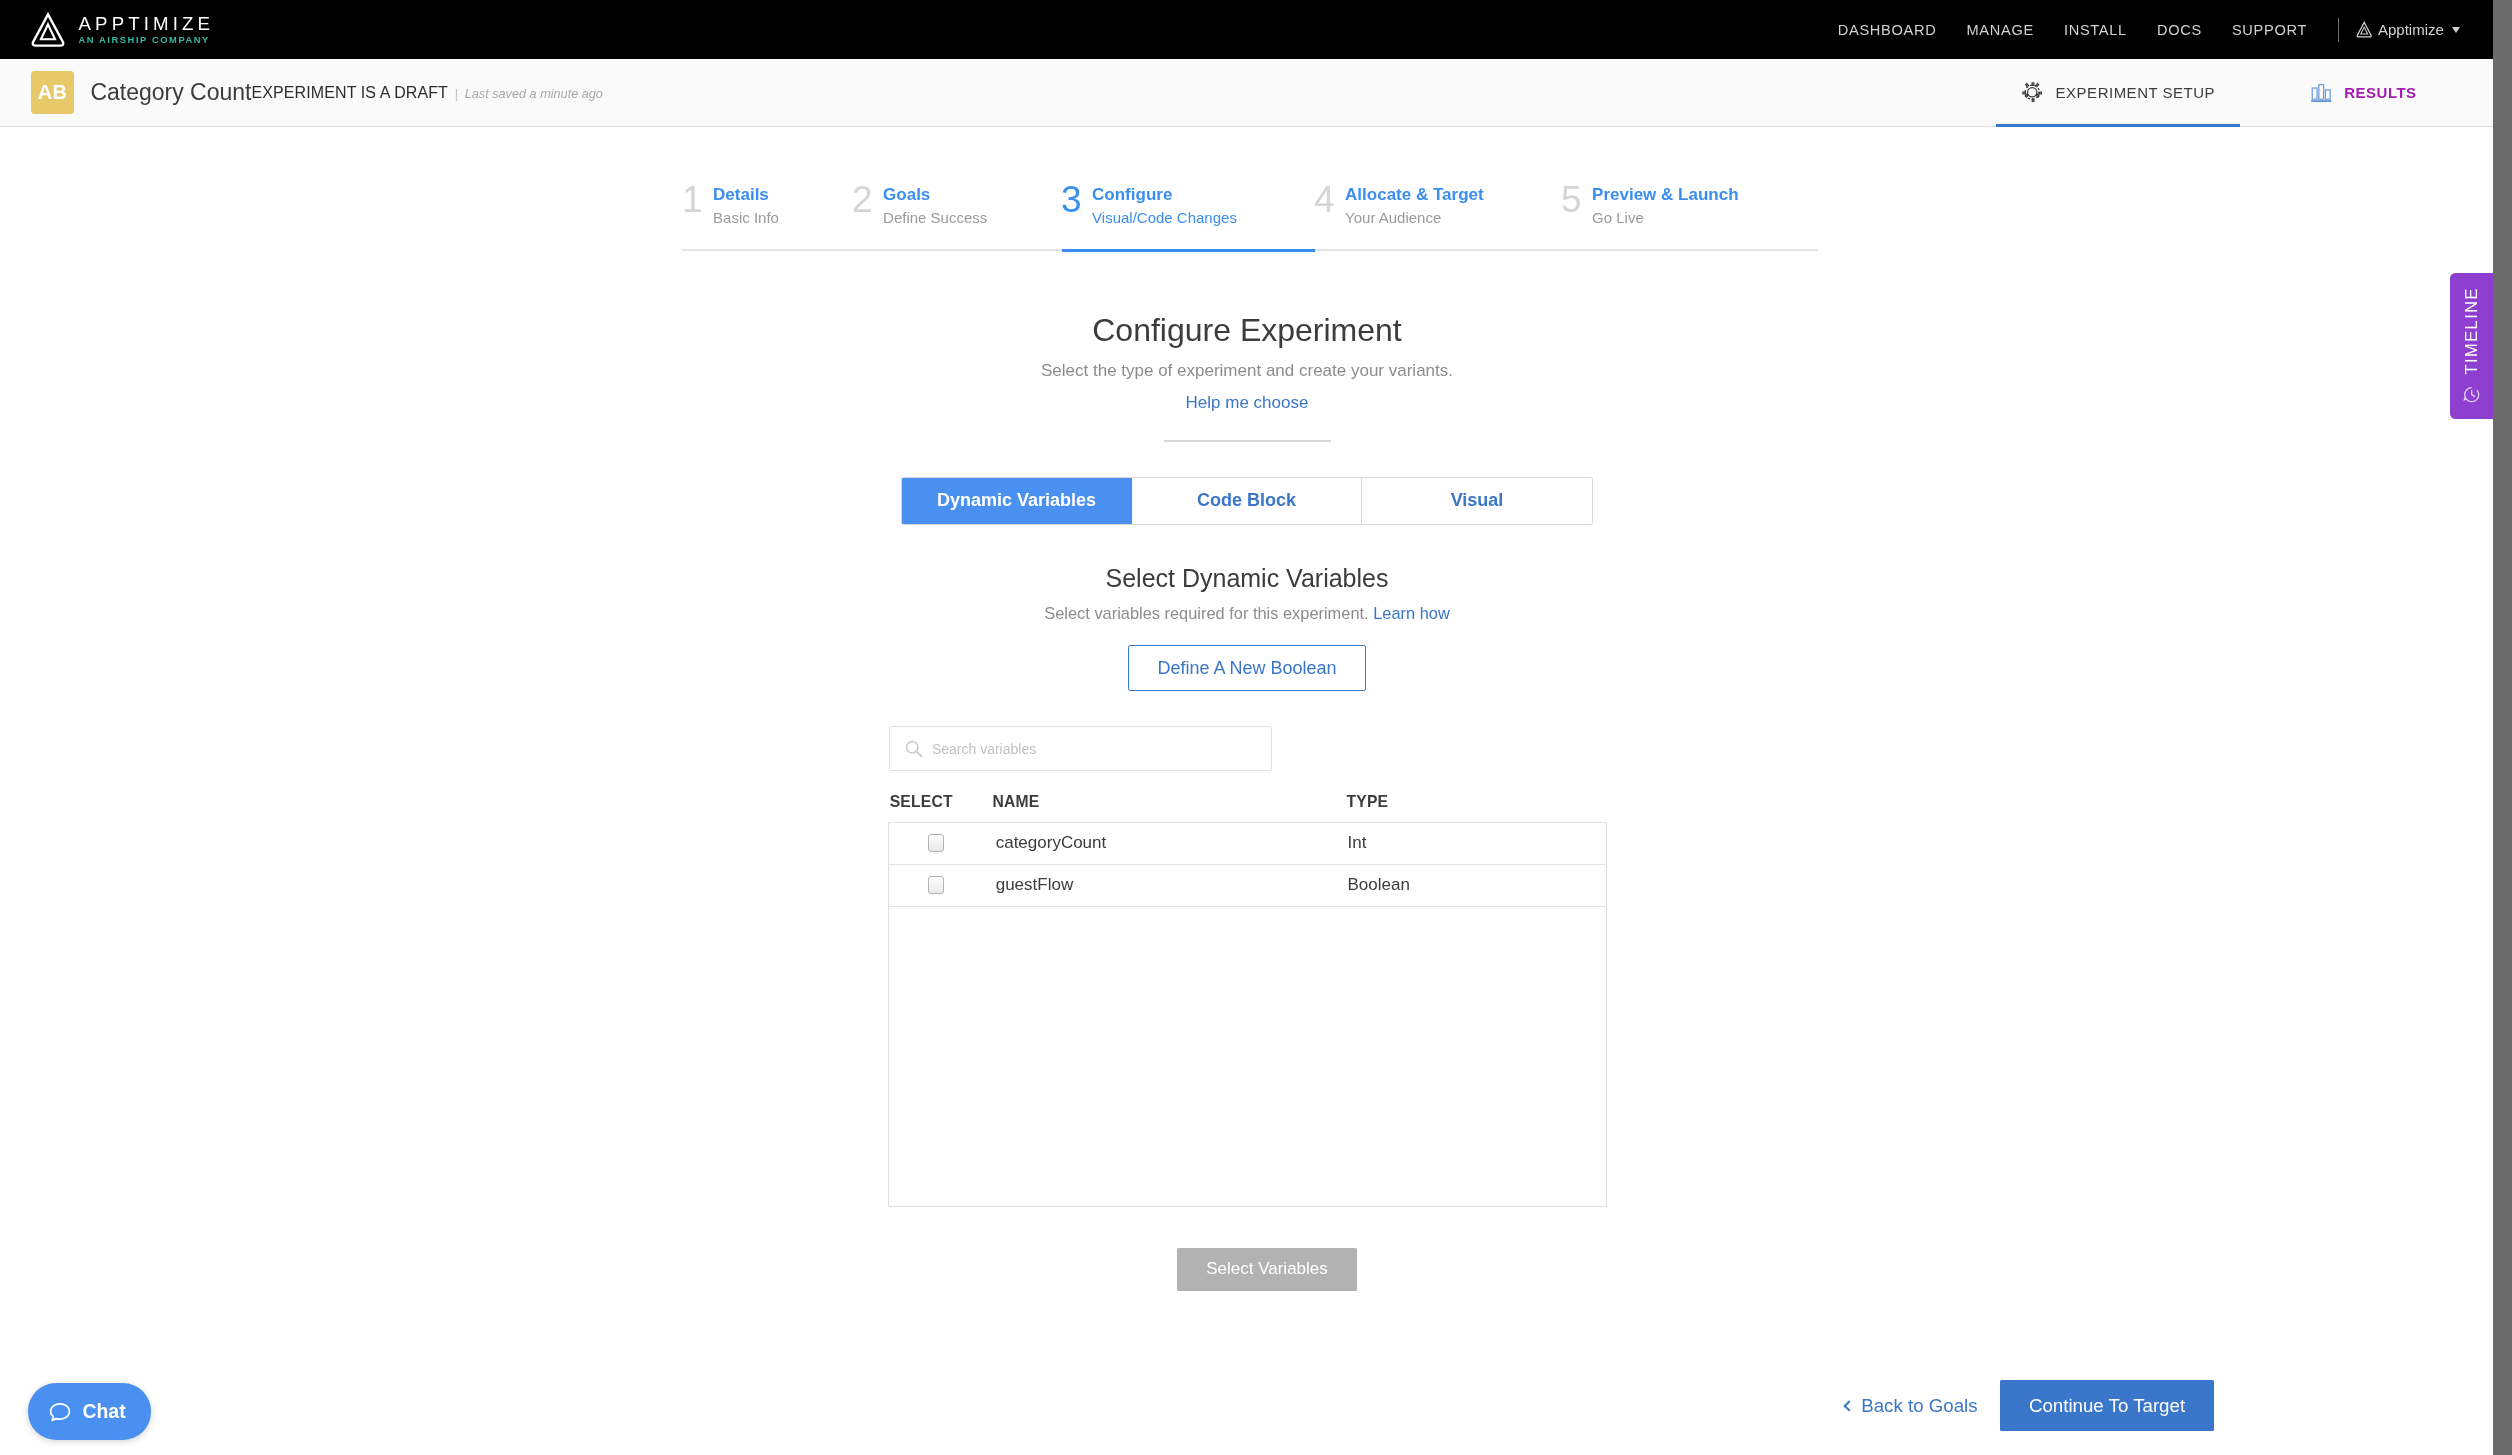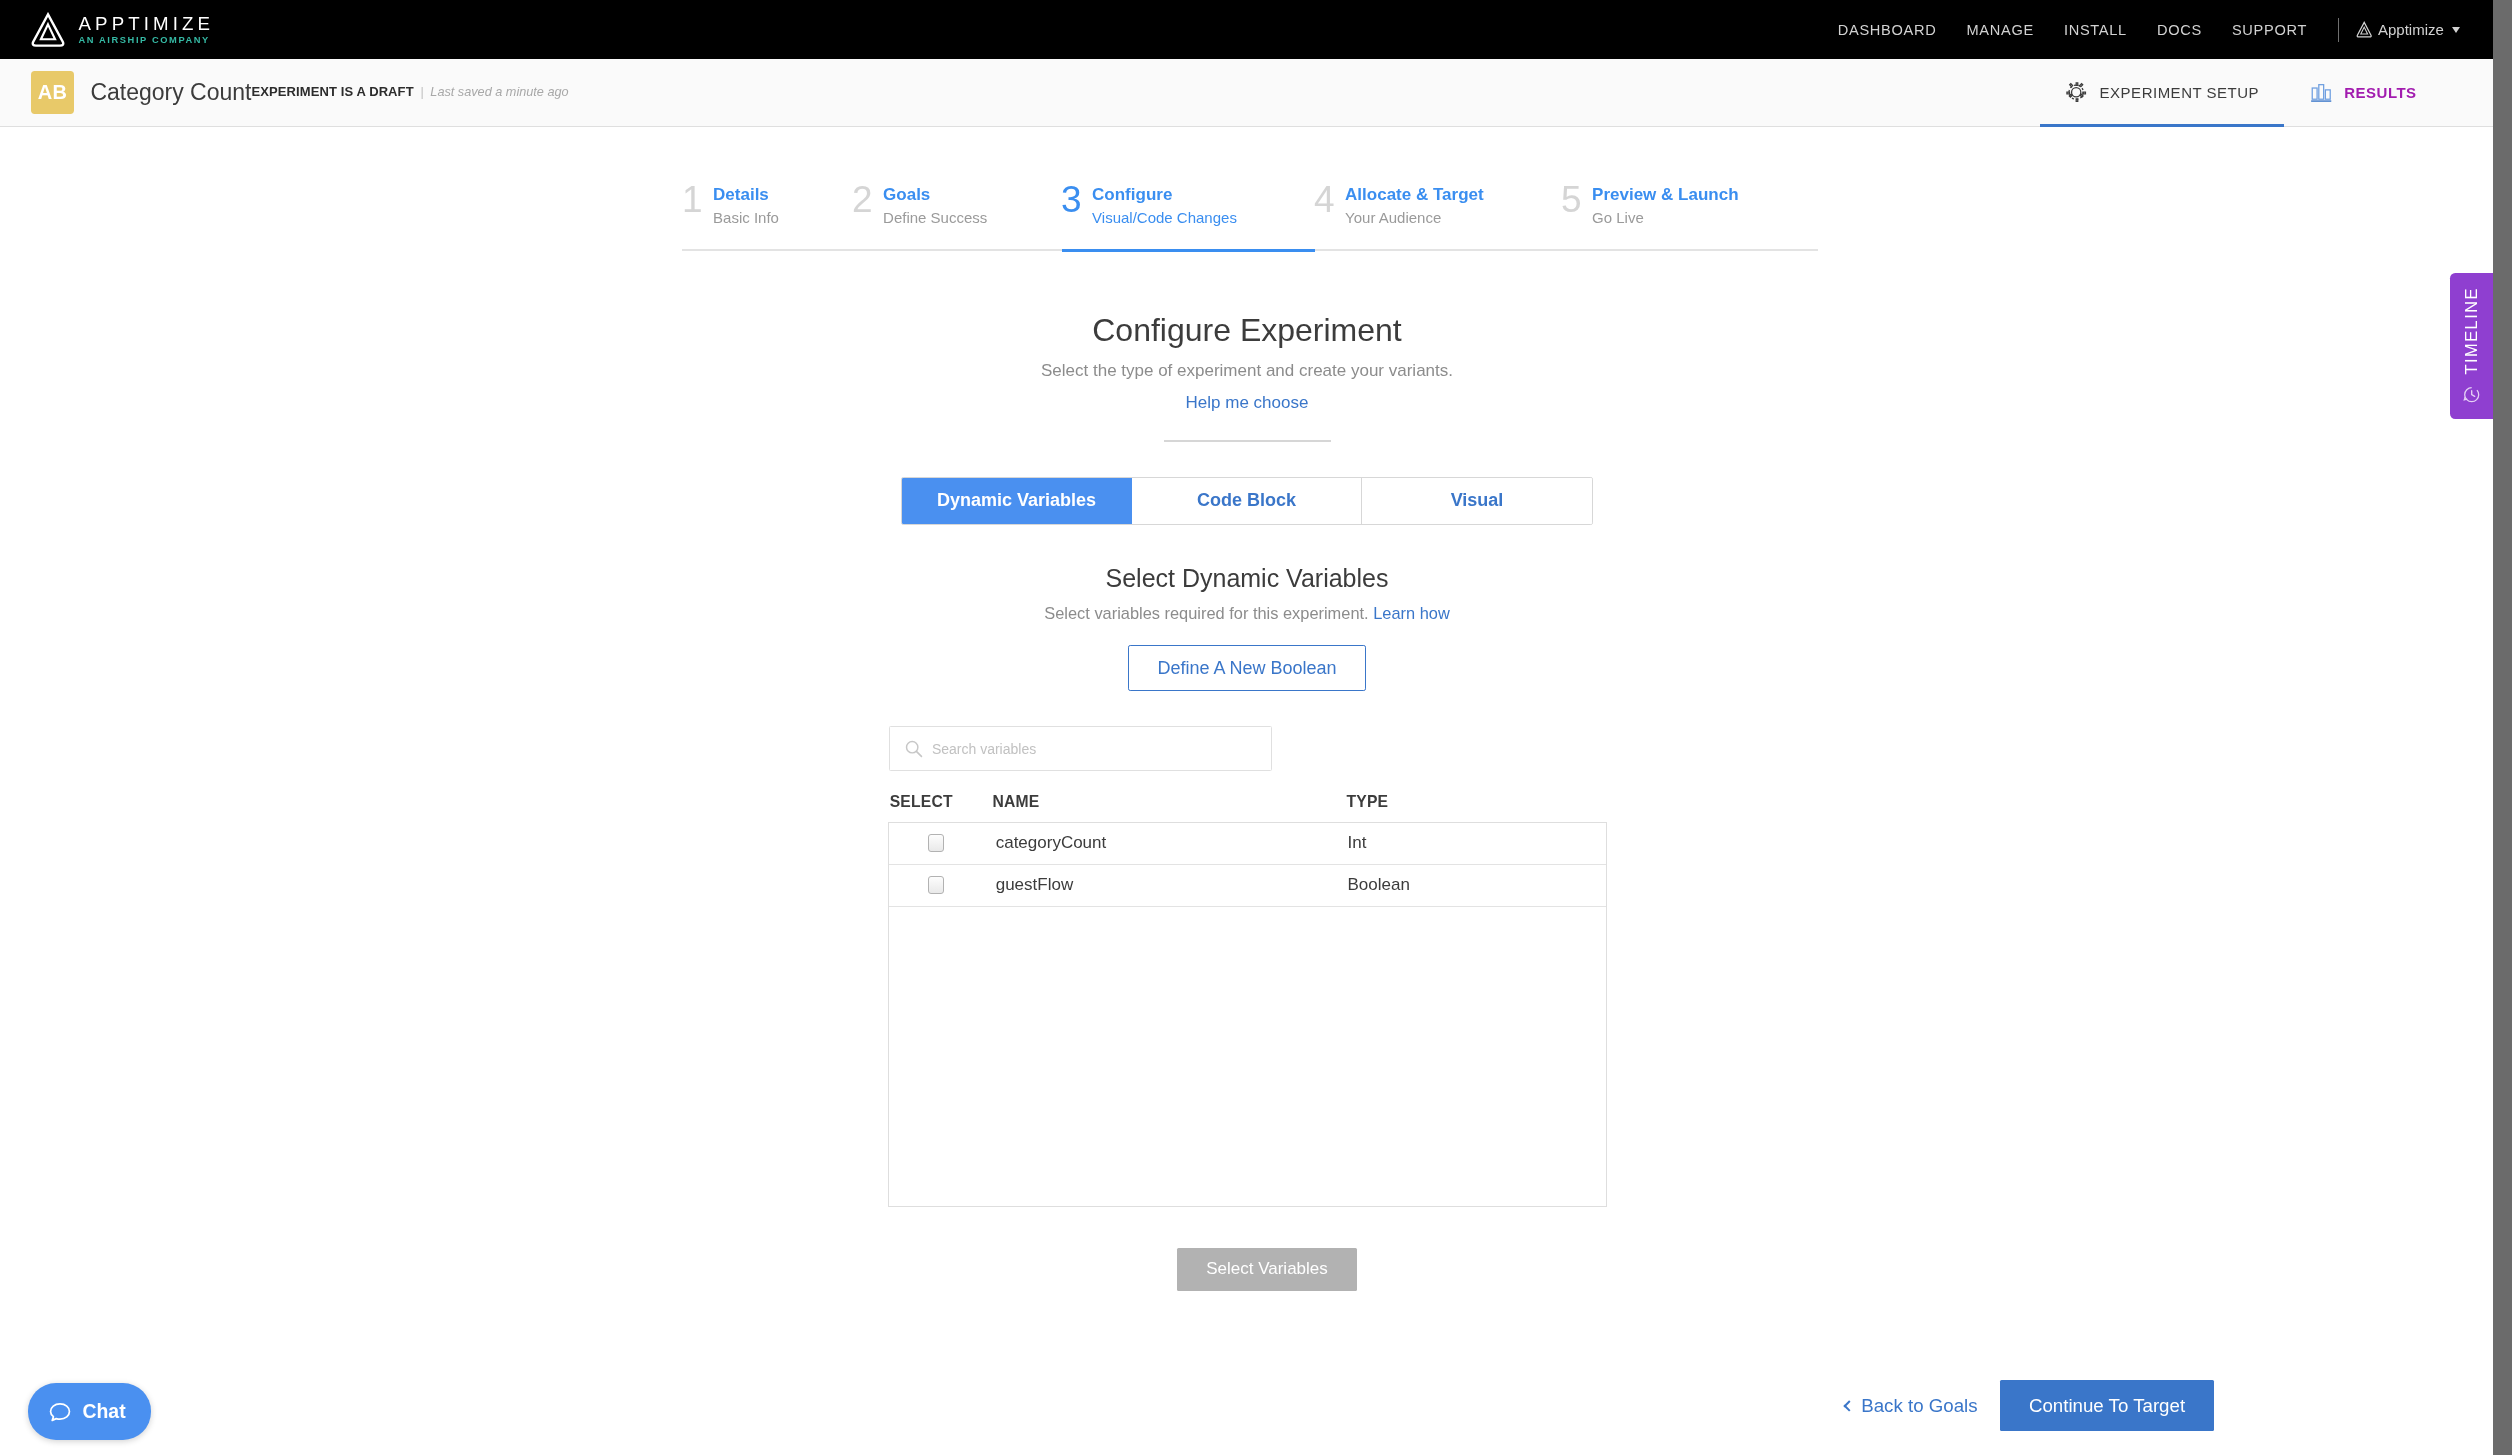--- a/index.html
+++ b/index.html
@@ -111,38 +111,39 @@
     font-weight: 400;
     line-height: 1.1;
   }
   .exp-status-row {
     display: flex;
     align-items: baseline;
     gap: 6.7px;
     margin-top: 3.7px;
   }
   .exp-status {
-    font-size: 13px;
-    font-weight: 700;
+    font-size: 16px;
+    font-weight: 400;
     color: #2c2c2c;
     letter-spacing: 0.1px;
   }
   .exp-pipe { color: #c0c0c0; font-size: 12.7px; }
   .exp-saved {
     font-size: 12.7px;
     color: #a8a8a8;
     font-style: italic;
   }
 
   .subheader-right {
     margin-left: auto;
     display: flex;
     align-items: stretch;
     height: 68px;
     margin-right: 52px;
+    gap: 44px;
   }
   .sh-tab {
     display: flex;
     align-items: center;
     gap: 12px;
     padding: 0 25.4px;
     position: relative;
     cursor: pointer;
   }
   .sh-tab-label {

